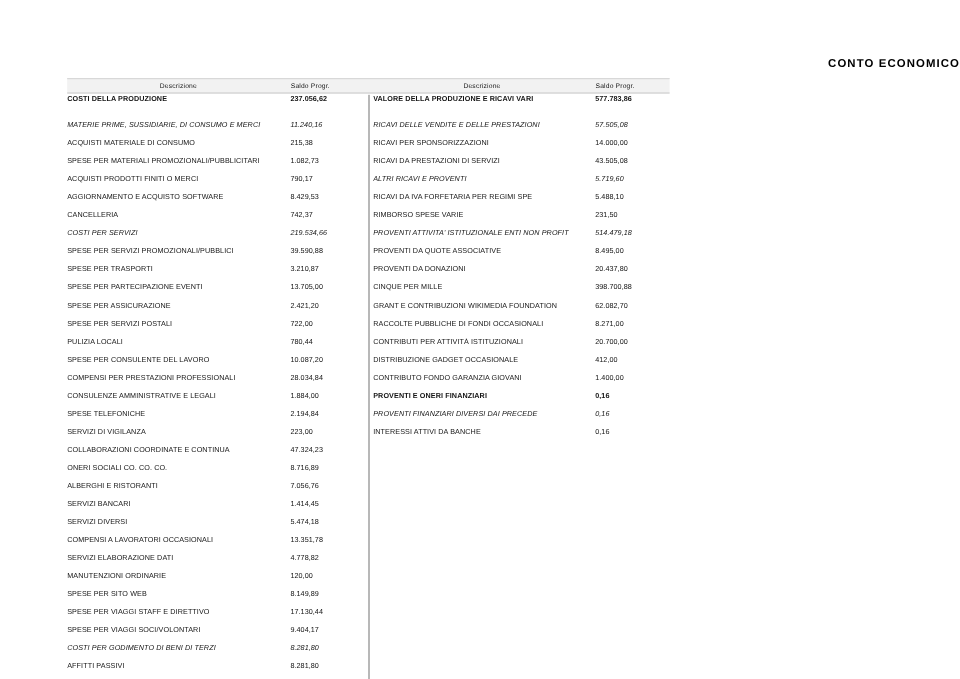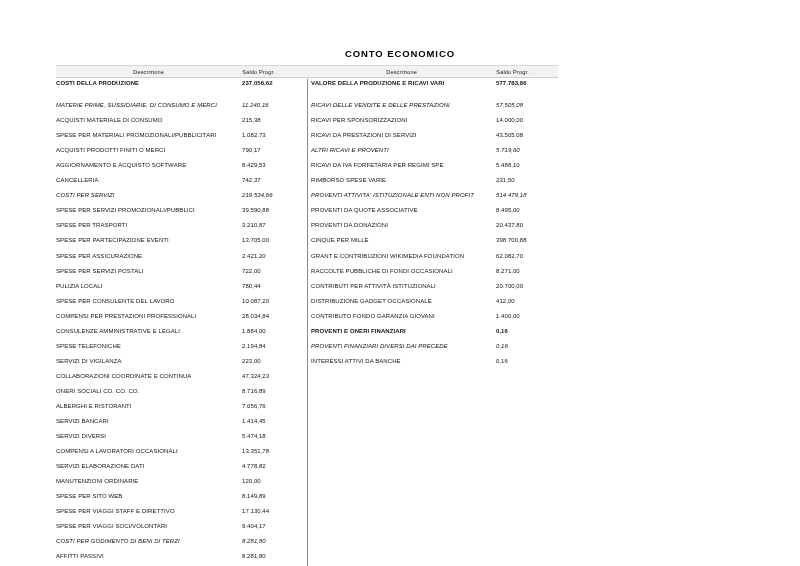--- a/index.html
+++ b/index.html
@@ -18,21 +18,21 @@
     position: relative;
     width: 800px;
     height: 566px;
     background: #ffffff;
   }
   .doc-title {
     position: absolute;
     top: 48px;
     left: 0;
     width: 800px;
-    text-align: center;
+    text-align: right;
     font-size: 9.5px;
     font-weight: bold;
     letter-spacing: 0.9px;
     color: #000000;
   }
   .sheet {
     position: absolute;
     top: 65px;
     left: 56px;
     width: 502px;

